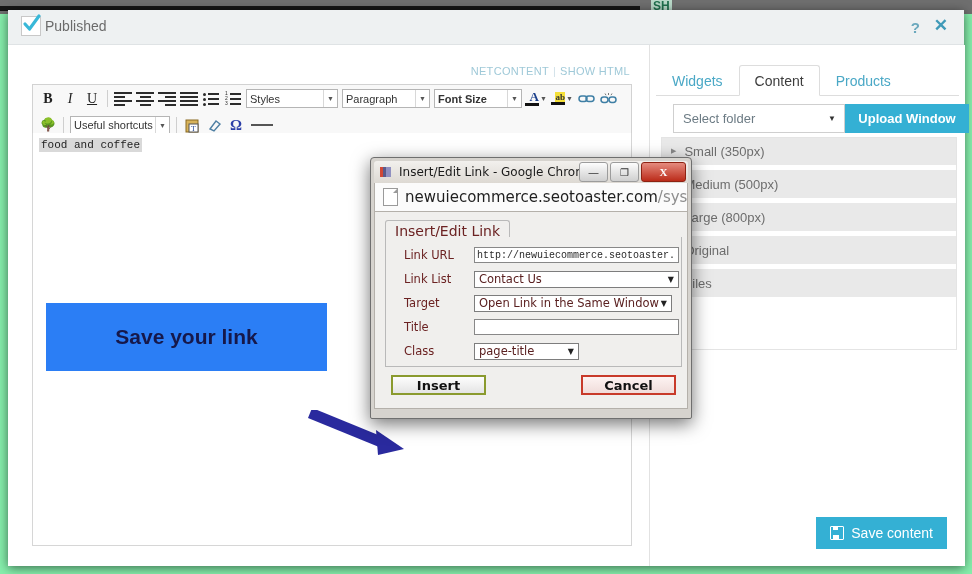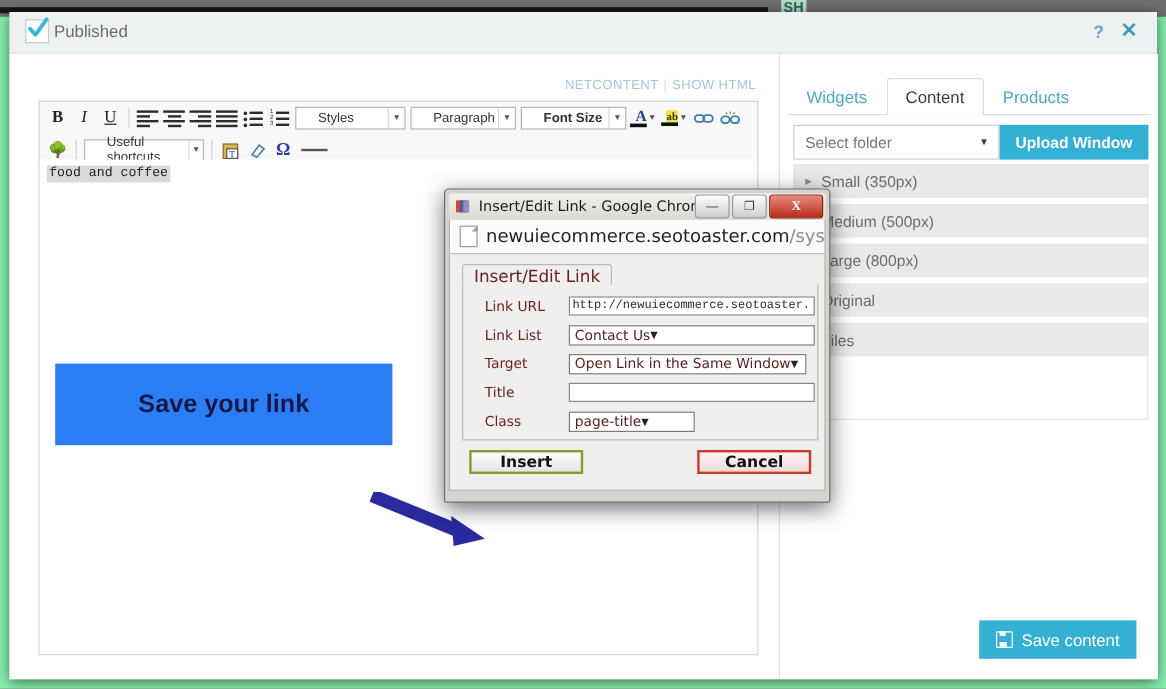--- a/index.html
+++ b/index.html
@@ -119,21 +119,21 @@
   .list-ico u { position: absolute; left:0; font-size: 5px; color:#2b2b2b; text-decoration:none; line-height:3px;}
 
   select.tb-sel, .fakesel {
     height: 19px;
     font-size: 11px;
     font-family: "Liberation Sans", sans-serif;
     color: #333;
     border: 1px solid #b5b5b5;
     background: #fff;
     margin: 0 2px;
-    padding-left: 18px;
+    padding-left: 3px;
     box-sizing: border-box;
   }
   .fakesel {
     display:flex; align-items:center; justify-content:space-between;
     position: relative;
   }
   .fakesel .caret {
     width: 13px; text-align:center; font-size: 7px; color:#555;
     border-left: 1px solid #d8d8d8; height: 100%;
     display:flex; align-items:center; justify-content:center;
@@ -208,21 +208,21 @@
     position: relative; top: 1px;
   }
   .tab.active {
     color: #3d3d3d;
     background: #fff;
     border: 1px solid #dddddd;
     border-bottom: 1px solid #fff;
     border-radius: 3px 3px 0 0;
   }
   .folder-row {
-    position: absolute; left: 11px; top: 59px;
+    position: absolute; left: 23px; top: 59px;
     width: 296px; height: 29px;
     display: flex;
   }
   .folder-sel {
     flex: 1;
     border: 1px solid #cfcfcf;
     background: #fff;
     display: flex; align-items:center; justify-content: space-between;
     font-size: 13px; color: #6c7b84;
     padding-left: 9px;
@@ -404,21 +404,21 @@
     display:flex; align-items:center;
     padding-left: 2px;
     box-sizing: border-box;
   }
   .fselect {
     height: 17px;
     border: 1px solid #7d7d7d;
     background: #fff;
     font-size: 11.5px;
     color: #5a2020;
-    display:flex; align-items:center; justify-content:flex-start;
+    display:flex; align-items:center; justify-content:space-between;
     padding-left: 4px;
     box-sizing: border-box;
     font-family: "DejaVu Sans", sans-serif;
   }
   .fselect .ca { font-size: 8px; color:#222; padding-right:4px;}
   .w-url { width: 205px; }
   .w-list { width: 205px; }
   .w-target { width: 198px; }
   .w-title { width: 205px; }
   .w-class { width: 105px; }

